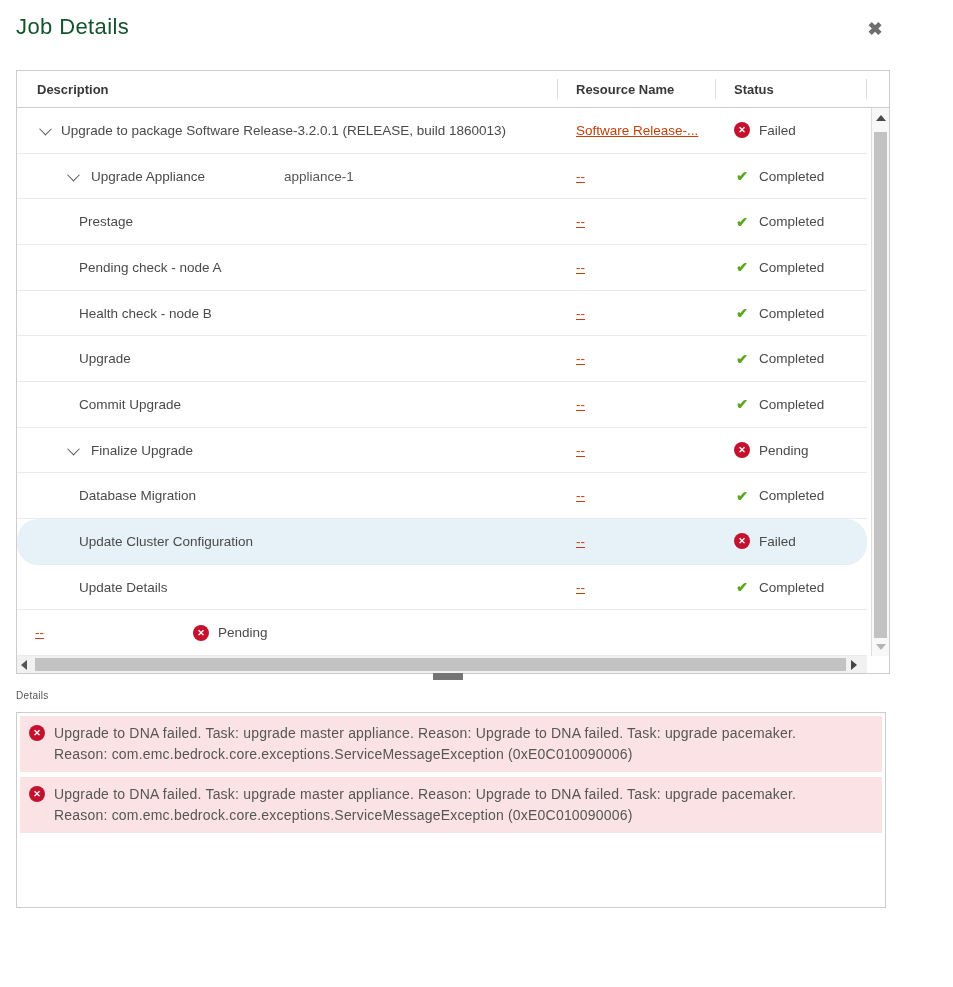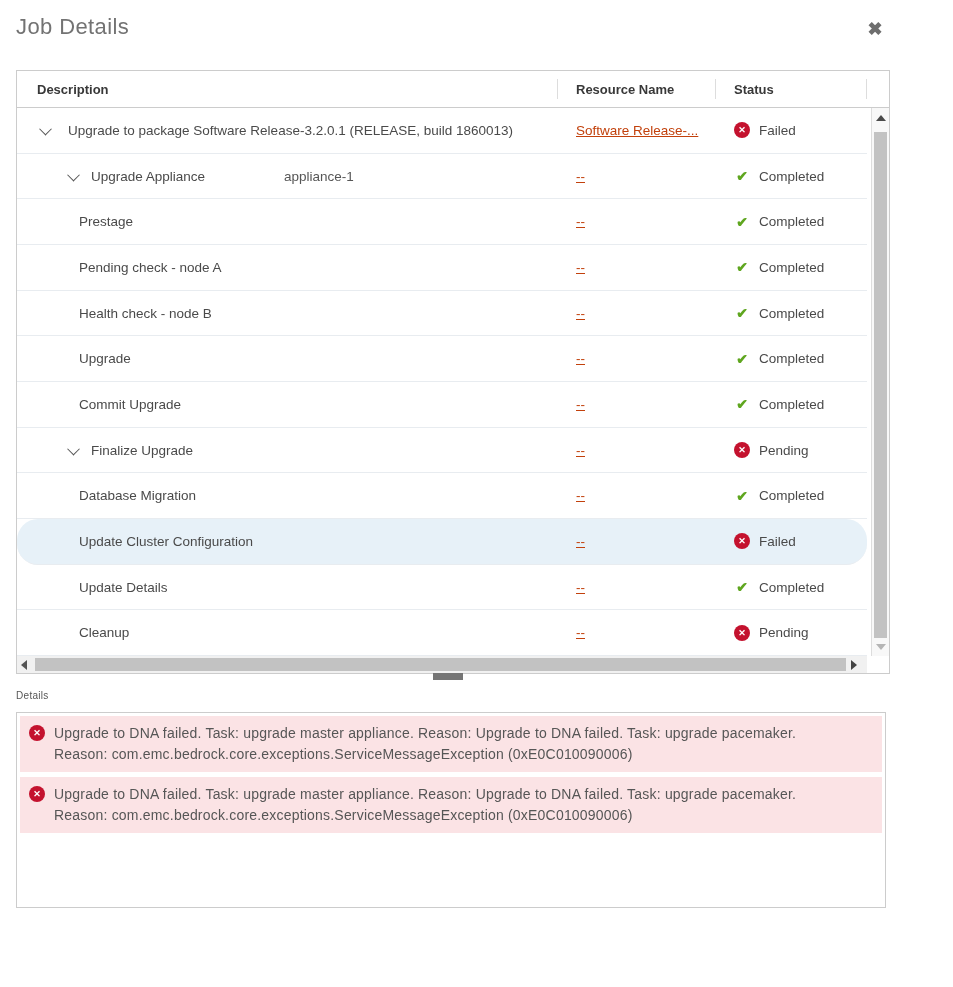--- a/index.html
+++ b/index.html
@@ -13,21 +13,21 @@
   }
   *{box-sizing:border-box;margin:0;padding:0;}
   html,body{background:#fff;}
   body{
     width:953px;height:987px;position:relative;
     font-family:"Liberation Sans", sans-serif;
     overflow:hidden;
   }
   .title{
     position:absolute;left:16px;top:14px;
-    font-size:22px;font-weight:300;color:#737373;letter-spacing:.4px;
+    font-size:22px;font-weight:300;color:#14532d;letter-spacing:.4px;
   }
   .close-btn{
     position:absolute;left:862px;top:16px;width:26px;height:26px;
     font-size:18px;font-weight:bold;color:#6e6e6e;text-align:center;line-height:26px;
     cursor:pointer;
   }
   
   .grid{
     position:absolute;left:16px;top:70px;width:874px;height:604px;
     border:1px solid var(--border);background:#fff;
@@ -53,21 +53,21 @@
   .row.hl{background:var(--sel);border-radius:21px;}
   .c-desc{width:541px;display:flex;align-items:center;}
   .c-res{width:158px;padding-left:18px;color:#c2410c;text-decoration:underline;}
   .c-status{flex:1;padding-left:18px;display:flex;align-items:center;gap:9px;}
   .chev{
     display:inline-block;width:9px;height:9px;
     border-right:1.6px solid #565656;border-bottom:1.6px solid #565656;
     transform:rotate(45deg) translate(-1px,-1px);
   }
   .lvl0 .chev{margin-left:24px;}
-  .lvl0 .desc-text{margin-left:18px;}
+  .lvl0 .desc-text{margin-left:11px;}
   .lvl1 .chev{margin-left:52px;}
   .lvl1 .desc-text{margin-left:13px;text-align:center;}
   .lvl2 .desc-text{margin-left:62px;}
   .inline-res{position:absolute;left:267px;color:#565656;}
   .ico-fail{
     width:16px;height:16px;border-radius:50%;background:var(--red);
     color:#fff;font-size:9px;font-weight:bold;line-height:16px;text-align:center;
     flex:none;display:inline-block;
   }
   .ico-ok{
@@ -250,23 +250,20 @@
         <span class="desc-text">Update Details</span>
       </div>
       <div class="cell c-res">--</div>
       <div class="cell c-status">
         <span class="ico-ok">✔</span>
         <span>Completed</span>
       </div>
     </div>
 
     <div class="row">
-      <div class="cell c-desc lvl2">
-        <span class="desc-text">Cleanup</span>
-      </div>
       <div class="cell c-res">--</div>
       <div class="cell c-status">
         <span class="ico-fail">✕</span>
         <span>Pending</span>
       </div>
     </div>
 
   </div>
 
   <div class="vscroll">

